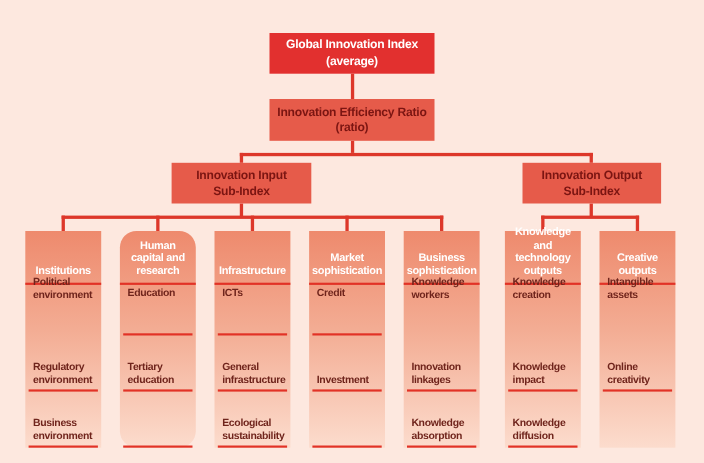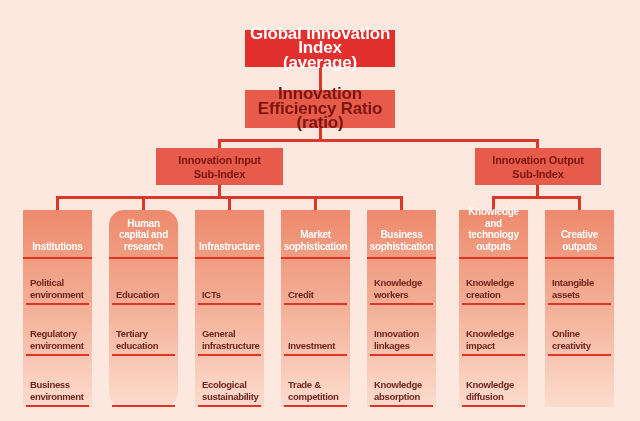--- a/index.html
+++ b/index.html
@@ -9,38 +9,38 @@
     font-family:"Liberation Sans", sans-serif;
   }
   .node {
     position:absolute; display:flex; flex-direction:column;
     align-items:center; justify-content:center; text-align:center;
     font-weight:bold; letter-spacing:-0.2px;
   }
   .node-red   { background:#e2302f; color:#ffffff; }
   .node-salmon{ background:#e65b4a; color:#7b1512; }
   .node .l1, .node .l2 { display:block; }
-  .big   { font-size:17px;  line-height:14.5px; }
+  .big   { font-size:11px;  line-height:14.5px; }
   .mid   { font-size:11px; line-height:14px; }
   .line  { position:absolute; background:#dd372a; }
   .pillar {
     position:absolute; top:210px; width:69px; height:197px;
     background:linear-gradient(180deg, #ee8a6d 0%, #f3ac93 45%, #fcdccd 100%);
     display:flex; flex-direction:column;
   }
   .pillar-header {
     height:47px; box-sizing:border-box;
     display:flex; align-items:flex-end; justify-content:center;
     text-align:center; padding-bottom:5px;
     color:#ffffff; font-weight:bold; font-size:10px; line-height:11.5px;
     letter-spacing:-0.3px; white-space:pre-line;
   }
   .pillar-divider { height:2px; background:#e23226; }
   .cell { display:flex; flex-direction:column; justify-content:flex-end; }
-  .c1 { height:46px; } .c2 { height:51px; } .c3 { height:51px; }
+  .c1 { height:46px;gap:28px; } .c2 { height:51px; } .c3 { height:51px; }
   .cell .txt {
     padding:0 2px 3px 7px; text-align:left;
     font-size:9.5px; font-weight:bold; line-height:11.5px;
     color:#6f241c; letter-spacing:-0.3px; white-space:pre-line;
   }
   .cell .ul { height:2px; background:#e23226; margin:0 3px; }
 </style>
 </head>
 <body>
 
@@ -147,22 +147,20 @@
     <div class="pillar-divider"></div>
     <div class="cell c1">
         <div class="txt">Credit</div>
         <div class="ul"></div>
       </div>
     <div class="cell c2">
         <div class="txt">Investment</div>
         <div class="ul"></div>
       </div>
     <div class="cell c3">
-        <div class="txt">Trade &amp;
-competition</div>
         <div class="ul"></div>
       </div>
   </div>
 
   <div class="pillar" style="left:367px;">
     <div class="pillar-header">Business
 sophistication</div>
     <div class="pillar-divider"></div>
     <div class="cell c1">
         <div class="txt">Knowledge

